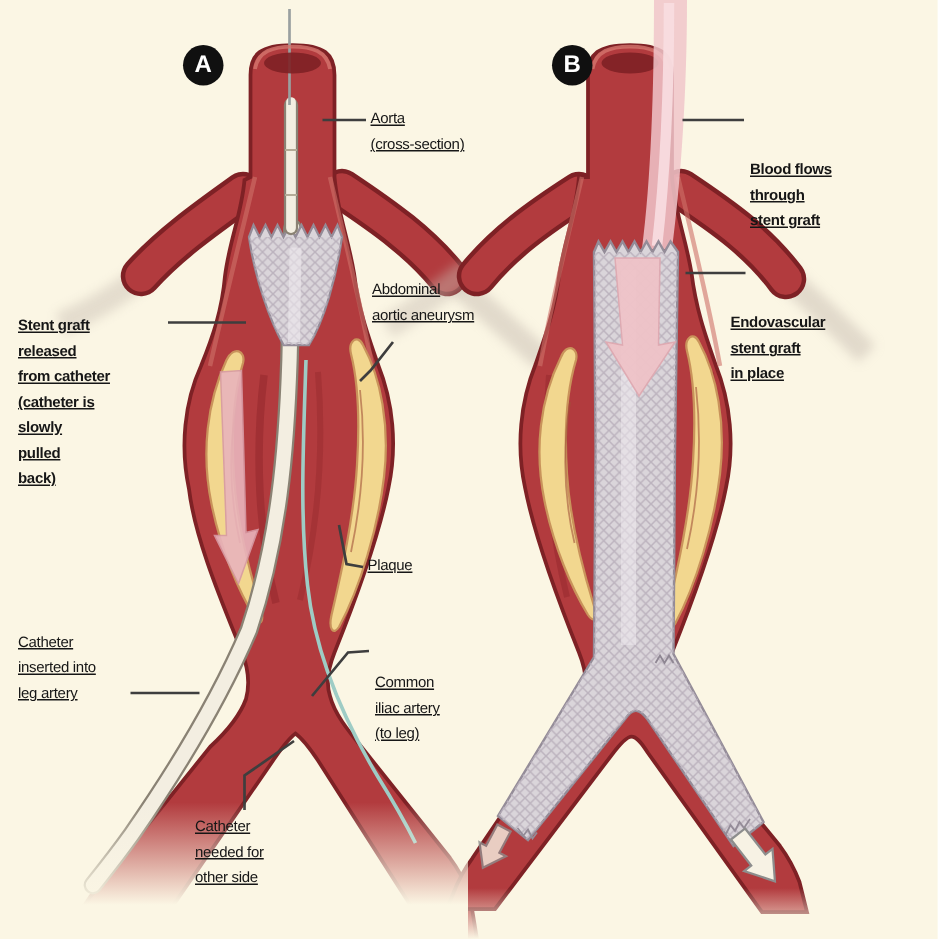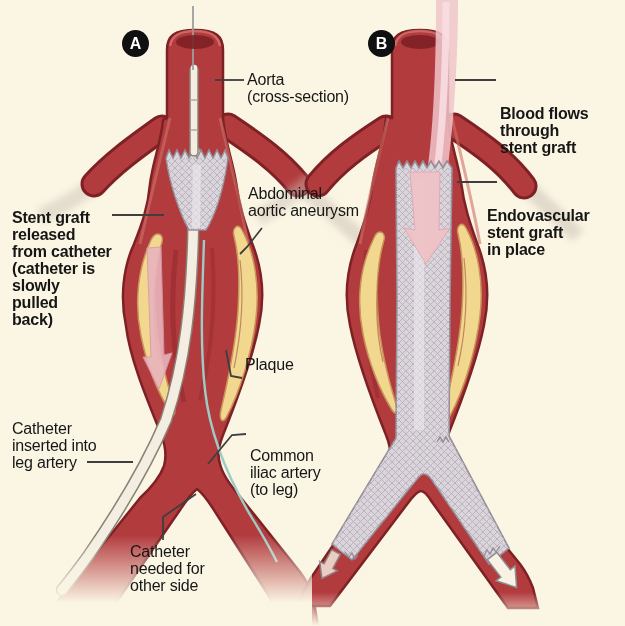--- a/index.html
+++ b/index.html
@@ -2,22 +2,22 @@
 <html><head>
 <meta charset="utf-8">
 <style>
   html,body{margin:0;padding:0;}
   body{font-family:"Liberation Sans",sans-serif;}
   #canvas{
     position:relative;width:625px;height:626px;background:#FBF6E4;overflow:hidden;
   }
   #art{position:absolute;left:0;top:0;}
   .lbl{
-    position:absolute;color:#161616;font-size:16px;line-height:17px;
-    white-space:pre-line;letter-spacing:-0.2px;
+    position:absolute;color:#161616;font-size:10px;line-height:17px;
+    white-space:pre-line;letter-spacing:-0.2px;text-decoration:underline;
   }
   .lbl.bold{font-weight:bold;margin-top:34px;}
   .badge{
     position:absolute;width:27px;height:27px;border-radius:50%;
     background:#101010;color:#FFFFFF;font-weight:bold;font-size:16px;
     display:flex;align-items:center;justify-content:center;
   }
 </style>
 </head>
 <body>
@@ -179,21 +179,21 @@
 (cross-section)</div>
   <div class="lbl bold" style="left:12px;top:175px;">Stent graft
 released
 from catheter
 (catheter is
 slowly
 pulled
 back)</div>
   <div class="lbl" style="left:248px;top:185px;">Abdominal
 aortic aneurysm</div>
-  <div class="lbl" style="left:245px;top:356px;text-align:center;">Plaque</div>
+  <div class="lbl" style="left:245px;top:369px;text-align:center;">Plaque</div>
   <div class="lbl" style="left:12px;top:420px;">Catheter
 inserted into
 leg artery</div>
   <div class="lbl" style="left:250px;top:427px;margin-top:20px;">Common
 iliac artery
 (to leg)</div>
   <div class="lbl" style="left:130px;top:543px;">Catheter
 needed for
 other side</div>
 

